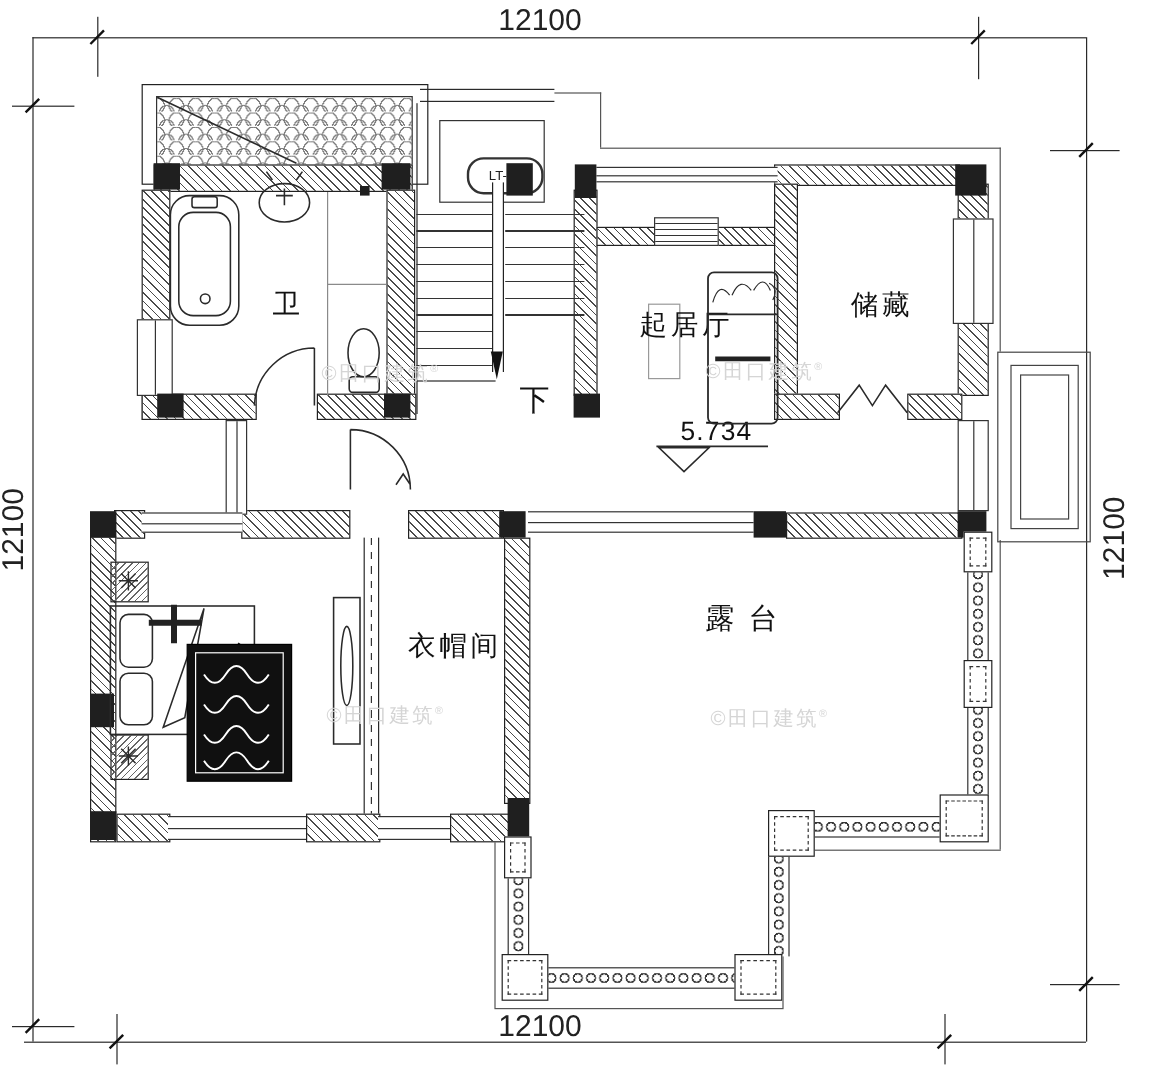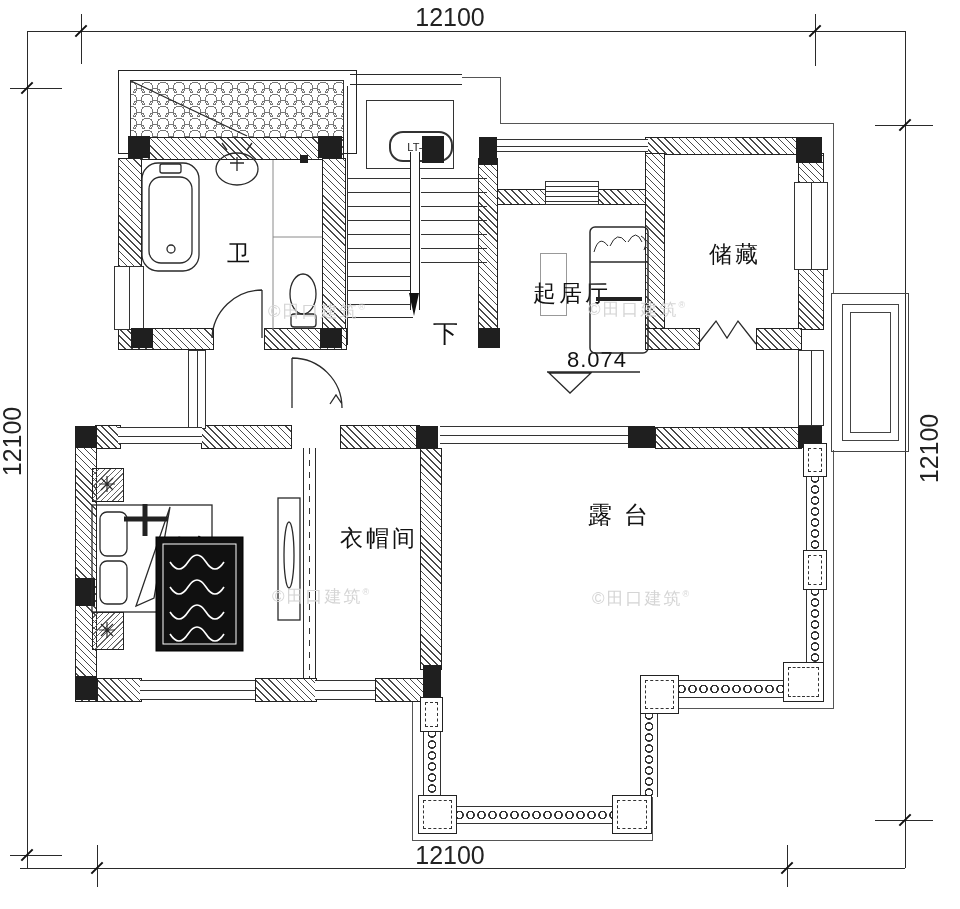--- a/index.html
+++ b/index.html
@@ -231,24 +231,24 @@
 
     <g>
       <rect x="156" y="537" width="87" height="114" fill="#101010" stroke="#000"></rect>
       <rect x="163" y="544" width="73" height="100" fill="none" stroke="#fff" stroke-width="1"></rect>
       <path d="M170 562 q9 14 18 0 t18 0 t18 0 M170 587 q9 14 18 0 t18 0 t18 0 M170 612 q9 14 18 0 t18 0 t18 0 M170 634 q9 14 18 0 t18 0 t18 0" fill="none" stroke="#fff" stroke-width="1.6"></path>
     </g>
   </svg>
 
   <div class="lbl" style="left:227px;top:238px">卫</div>
   <div class="lbl" style="left:709px;top:239px">储藏</div>
-  <div class="lbl" style="left:533px;top:278px">起居厅</div>
+  <div class="lbl" style="left:533px;top:255px">起居厅</div>
   <div class="lbl" style="left:163px;top:532px">卧室</div>
   <div class="lbl" style="left:340px;top:523px">衣帽间</div>
   <div class="lbl" style="left:588px;top:499px;letter-spacing:12px;font-size:24px">露台</div>
-  <div class="lbl" style="left:567px;top:347px;font-size:22px;letter-spacing:1px">8.074</div>
+  <div class="lbl" style="left:567px;top:347px;font-size:22px;letter-spacing:1px">5.734</div>
 
   <div class="wm" style="left:268px;top:300px"><span>©田口建筑</span><sup>®</sup></div>
   <div class="wm" style="left:588px;top:298px"><span>©田口建筑</span><sup>®</sup></div>
   <div class="wm" style="left:272px;top:585px"><span>©田口建筑</span><sup>®</sup></div>
   <div class="wm" style="left:592px;top:587px"><span>©田口建筑</span><sup>®</sup></div>
 
 </div>
 
 </body></html>

